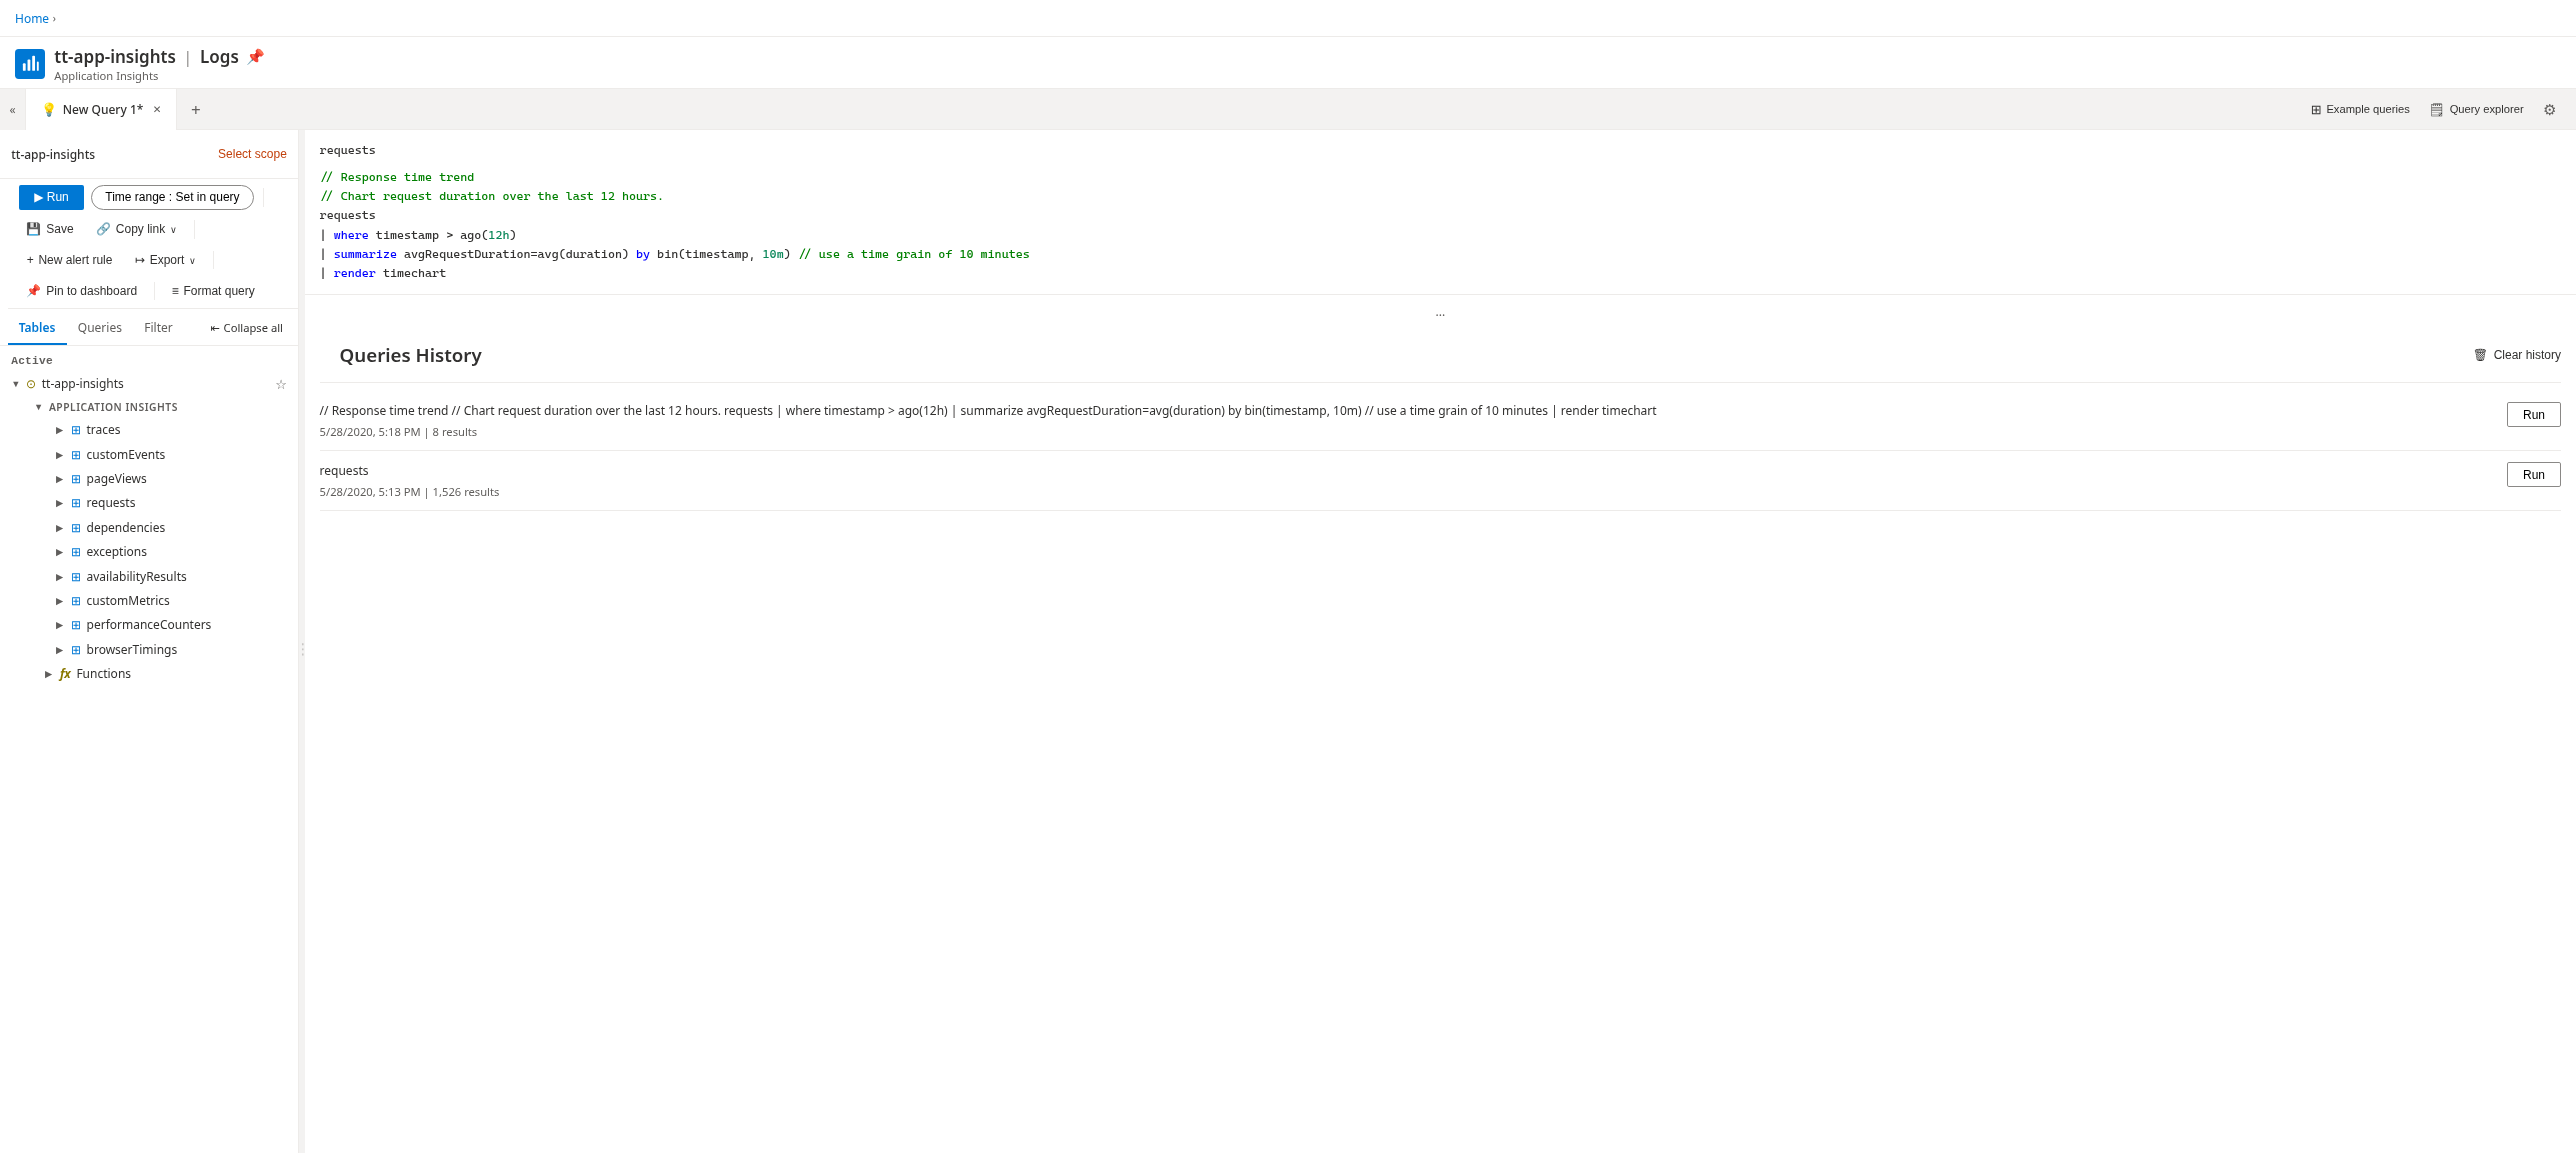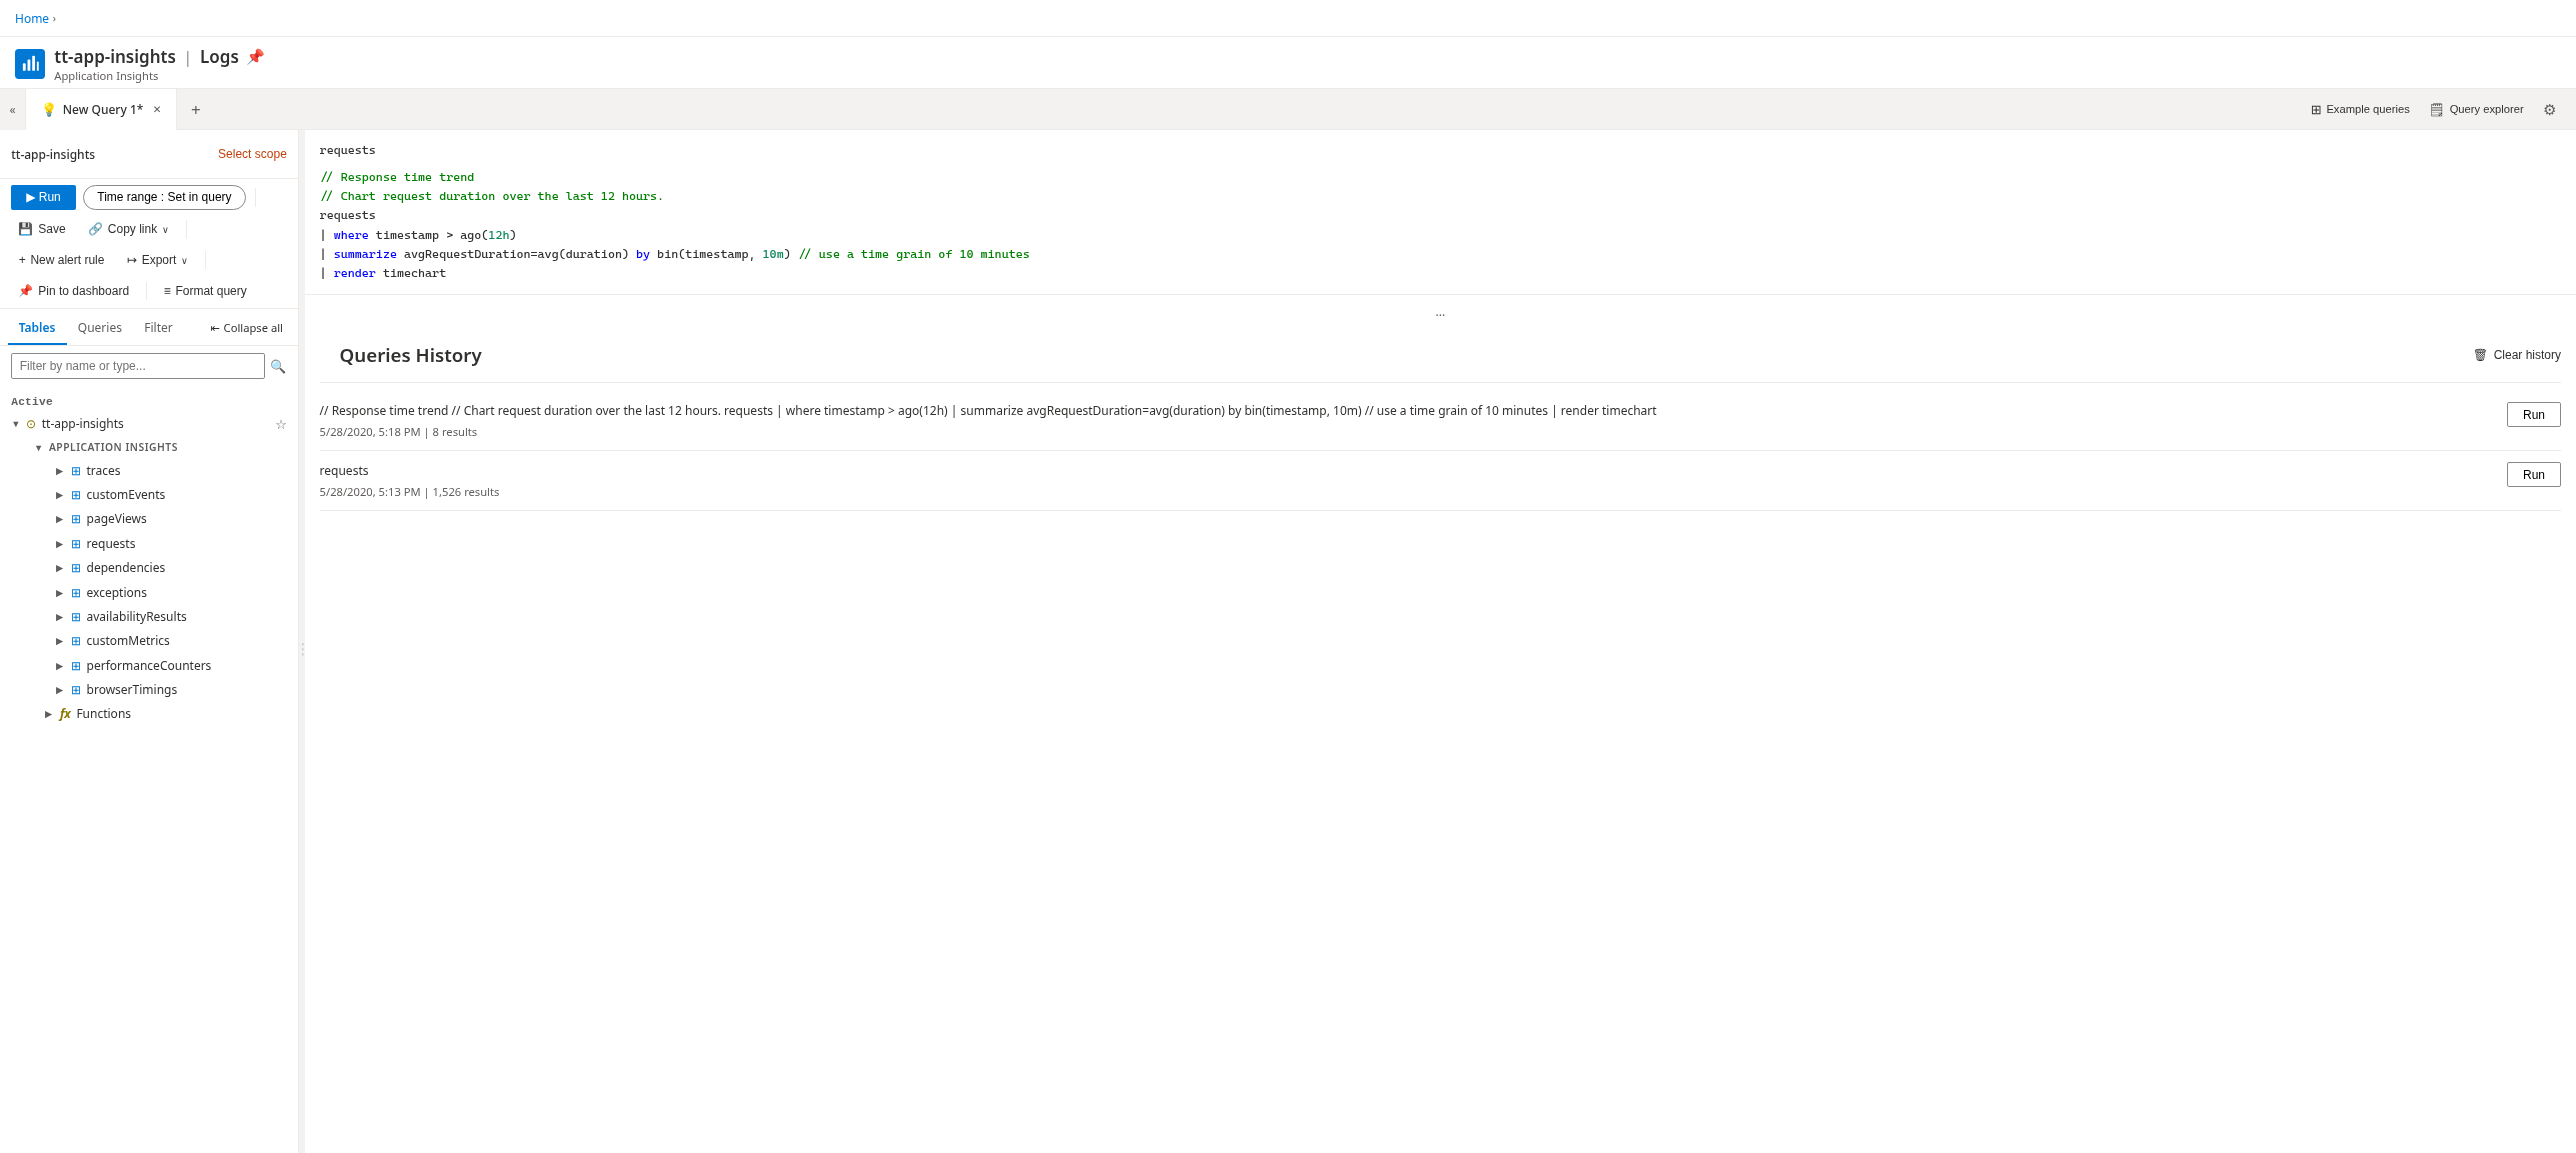--- a/index.html
+++ b/index.html
@@ -155,21 +155,21 @@
 
 <div class="main-layout">
 
   <div class="sidebar">
 
     <div class="toolbar-row">
       <span class="scope-label">tt-app-insights</span>
       <button class="select-scope-btn">Select scope</button>
     </div>
 
-    <div class="content-action-bar" style="border-bottom:0.9px solid #edebe9; padding:5.6px 11.2px; display:flex; align-items:center; gap:7.5px; flex-wrap:wrap;">
+    <div class="content-action-bar" style="border-bottom:0.9px solid #edebe9; padding:5.6px 11.2px; display:flex; align-items:center; gap:7.5px; flex-wrap:wrap;margin-left:8px;">
       <button class="run-btn">▶ Run</button>
       <button class="time-range-btn">Time range : Set in query</button>
       <div class="action-divider"></div>
       <button class="action-btn">
         <span>💾</span>
         <span>Save</span>
       </button>
       <button class="action-btn">
         <span>🔗</span>
         <span>Copy link</span>
@@ -206,24 +206,20 @@
       </div>
       <div class="sidebar-tab">
         <span>Filter</span>
       </div>
       <div class="collapse-all-btn">
         <span>⇤</span>
         <span>Collapse all</span>
       </div>
     </div>
 
-    <div class="filter-row">
-      <input class="filter-input" type="text" placeholder="Filter by name or type..." style="">
-      <span class="search-icon">🔍</span>
-    </div>
 
     <div class="tree-area">
       <div class="tree-section-label">Active</div>
 
       <div class="tree-item">
         <span class="expand-arrow">▼</span>
         <span class="tree-icon resource">⊙</span>
         <span class="tree-item-label">tt-app-insights</span>
         <span class="star-btn">☆</span>
       </div>

